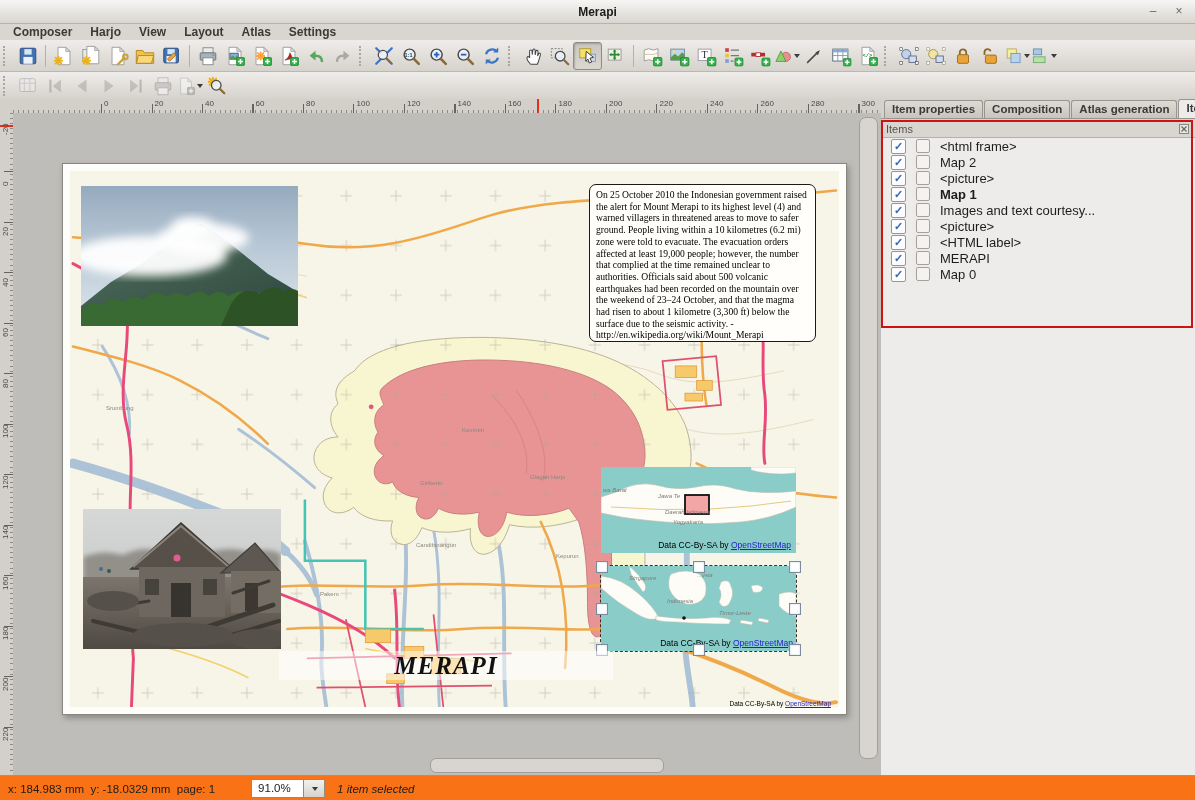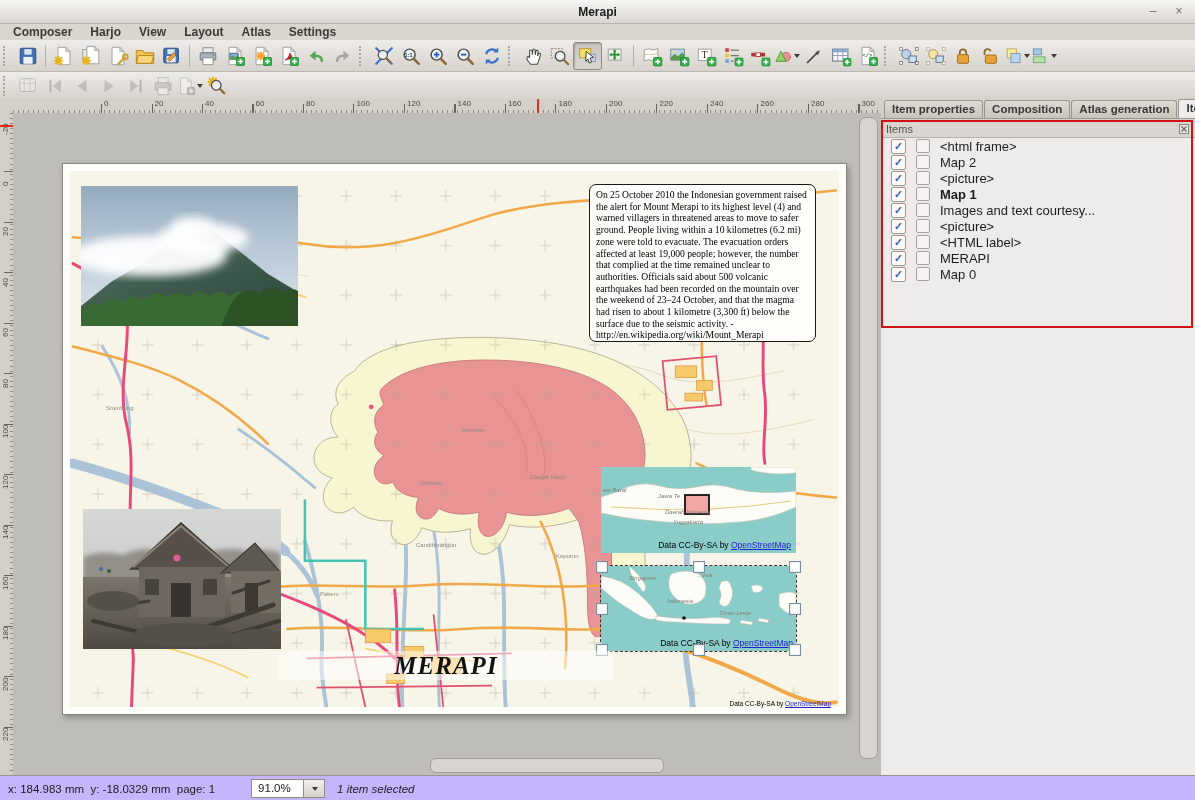--- a/index.html
+++ b/index.html
@@ -107,21 +107,21 @@
   .prow{height:16px;display:flex;align-items:center;padding-left:10px;gap:10px;}
   .cb{width:13px;height:13px;background:#fdfdfd;border:1px solid #9a968f;border-radius:2px;
      display:flex;align-items:center;justify-content:center;font-size:11px;font-weight:bold;
      color:#3a66b8;line-height:1;}
   .lockbox{width:12px;height:12px;background:#f4f3f1;border:1px solid #a5a19a;border-radius:2px;}
   .plabel{font-size:13px;color:#1e1d1b;}
   .plabel.bold{font-weight:bold;}
   .red-annot{position:absolute;left:0px;top:21px;width:308px;height:204px;
      border:2.5px solid #ce1312;pointer-events:none;z-index:5;}
   
-  .statusbar{position:absolute;left:0;top:775px;width:1195px;height:25px;background:#c4b5fd;
+  .statusbar{position:absolute;left:0;top:775px;width:1195px;height:25px;background:#f97316;
      border-top:1px solid #9a968f;display:flex;align-items:center;font-size:11.5px;color:#1c1c1c;}
   .pos-text{margin-left:8px;white-space:pre;}
   .combo{margin-left:36px;display:flex;height:19px;}
   .combo .val{width:52px;background:#fff;border:1px solid #8f8b84;border-right:none;
      font-size:11.5px;padding:2px 0 0 6px;box-sizing:border-box;}
   .combo .btn{width:20px;background:linear-gradient(#f2f1ef,#d6d2cc);border:1px solid #8f8b84;
      display:flex;align-items:center;justify-content:center;}
   .sel-text{margin-left:12px;font-style:italic;}
 </style>
 </head>

